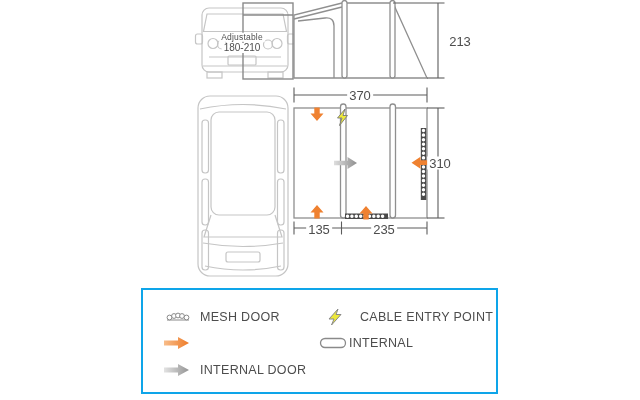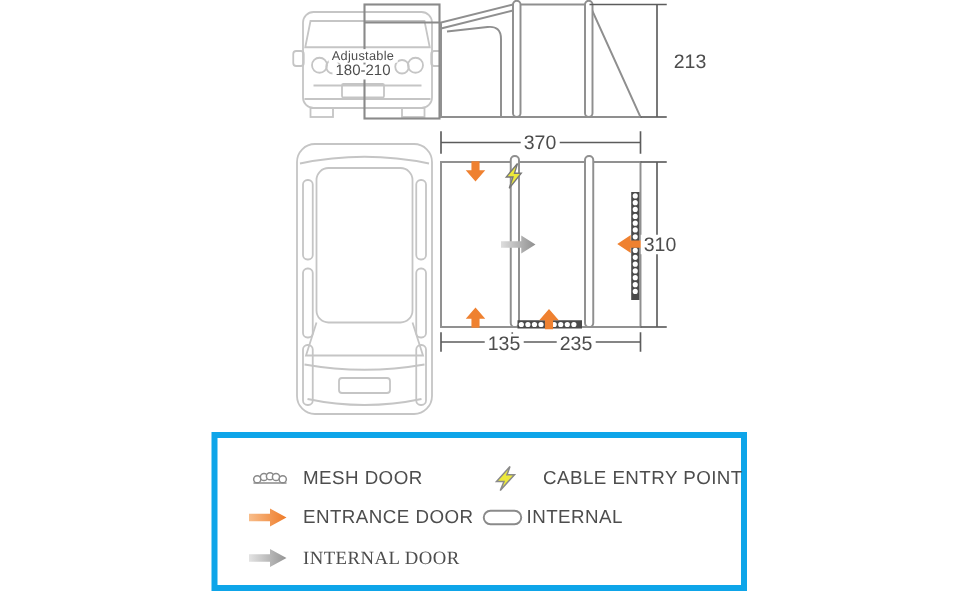--- a/index.html
+++ b/index.html
@@ -11,21 +11,21 @@
   #diagram-svg{position:absolute;left:0;top:0;}
   .dimlabel{
     position:absolute;transform:translate(-50%,-50%);
     font-size:13px;color:#4d4d4d;background:#fff;padding:0 2px;line-height:1;
     white-space:nowrap;
   }
   .dimlabel.small{font-size:8.5px;letter-spacing:.2px;}
   .dimlabel.range{font-size:10px;}
   .legend{
     position:absolute;left:141px;top:288px;width:357px;height:106px;
-    border:4px solid #0ea5e9;background:#fff;box-sizing:border-box;
+    border:2px solid #0ea5e9;background:#fff;box-sizing:border-box;
   }
   .legend-icon{position:absolute;transform:translate(-50%,-50%);line-height:0;}
   .legend-label{
     position:absolute;transform:translateY(-50%);font-size:12.5px;
     letter-spacing:.3px;color:#4d4d4d;white-space:nowrap;line-height:1;
   }
   .legend-note{
     position:absolute;transform:translateY(-50%);font-size:9.5px;
     letter-spacing:.2px;color:#4d4d4d;white-space:nowrap;line-height:1;
   }
@@ -143,21 +143,21 @@
       <line x1="341.5" y1="221.5" x2="341.5" y2="234.5"></line>
       <line x1="427" y1="221.5" x2="427" y2="234.5"></line>
     </g>
   </svg>
 
   <span class="dimlabel small" style="left:242px;top:37px;">Adjustable</span>
   <span class="dimlabel range" style="left:242px;top:48px;">180-210</span>
   <span class="dimlabel" style="left:460px;top:41px;text-align:right;">213</span>
   <span class="dimlabel" style="left:360px;top:95px;">370</span>
   <span class="dimlabel" style="left:440px;top:163px;">310</span>
-  <span class="dimlabel" style="left:319px;top:229px;margin-left:17px;">135</span>
+  <span class="dimlabel" style="left:319px;top:229px;">135</span>
   <span class="dimlabel" style="left:384px;top:229px;">235</span>
 
   <div class="legend">
 
     <span class="legend-icon" style="left:35px;top:27px;">
       <svg width="26" height="12" viewBox="0 0 26 12" fill="#fff" stroke="#8a8a8a" stroke-width="1">
         <path d="M2,9 H24" fill="none"></path>
         <circle cx="4.5" cy="6.5" r="2.4"></circle>
           <circle cx="9" cy="5" r="2.4"></circle>
         <circle cx="13" cy="4.5" r="2.4"></circle>
@@ -165,28 +165,27 @@
         <circle cx="21.5" cy="6.5" r="2.4"></circle>
       </svg>
     </span>
     <span class="legend-label" style="left:57px;top:27px;">MESH DOOR</span>
 
     <span class="legend-icon" style="left:34px;top:53px;">
       <svg width="28" height="14" viewBox="0 0 28 14">
         <path d="M1,4.5 H15 V1 L26,7 L15,13 V9.5 H1 Z" fill="url(#orangeLegArrow)"></path>
       </svg>
     </span>
-    <span class="legend-label" style="left:57px;top:53px;">ENTRANCE DOOR</span>
 
     <span class="legend-icon" style="left:34px;top:80px;">
       <svg width="28" height="14" viewBox="0 0 28 14">
         <path d="M1,4.5 H15 V1 L26,7 L15,13 V9.5 H1 Z" fill="url(#grayLegArrow)"></path>
       </svg>
     </span>
-    <span class="legend-label" style="left:57px;top:80px;font-family:Liberation Serif, serif;">INTERNAL DOOR</span>
+    <span class="legend-label" style="left:57px;top:80px;">INTERNAL DOOR</span>
 
     <span class="legend-icon" style="left:192px;top:27px;">
       <svg width="16" height="18" viewBox="0 0 16 18">
         <polygon points="11,1 2,11 7,11 4.5,17 14,6.5 9,6.5" fill="#ede93b" stroke="#8a8a8a" stroke-width="1"></polygon>
       </svg>
     </span>
     <span class="legend-label" style="left:206px;top:27px;margin-left:11px;">CABLE ENTRY POINT</span>
 
     <span class="legend-icon" style="left:190px;top:53px;">
       <svg width="28" height="12" viewBox="0 0 28 12">

